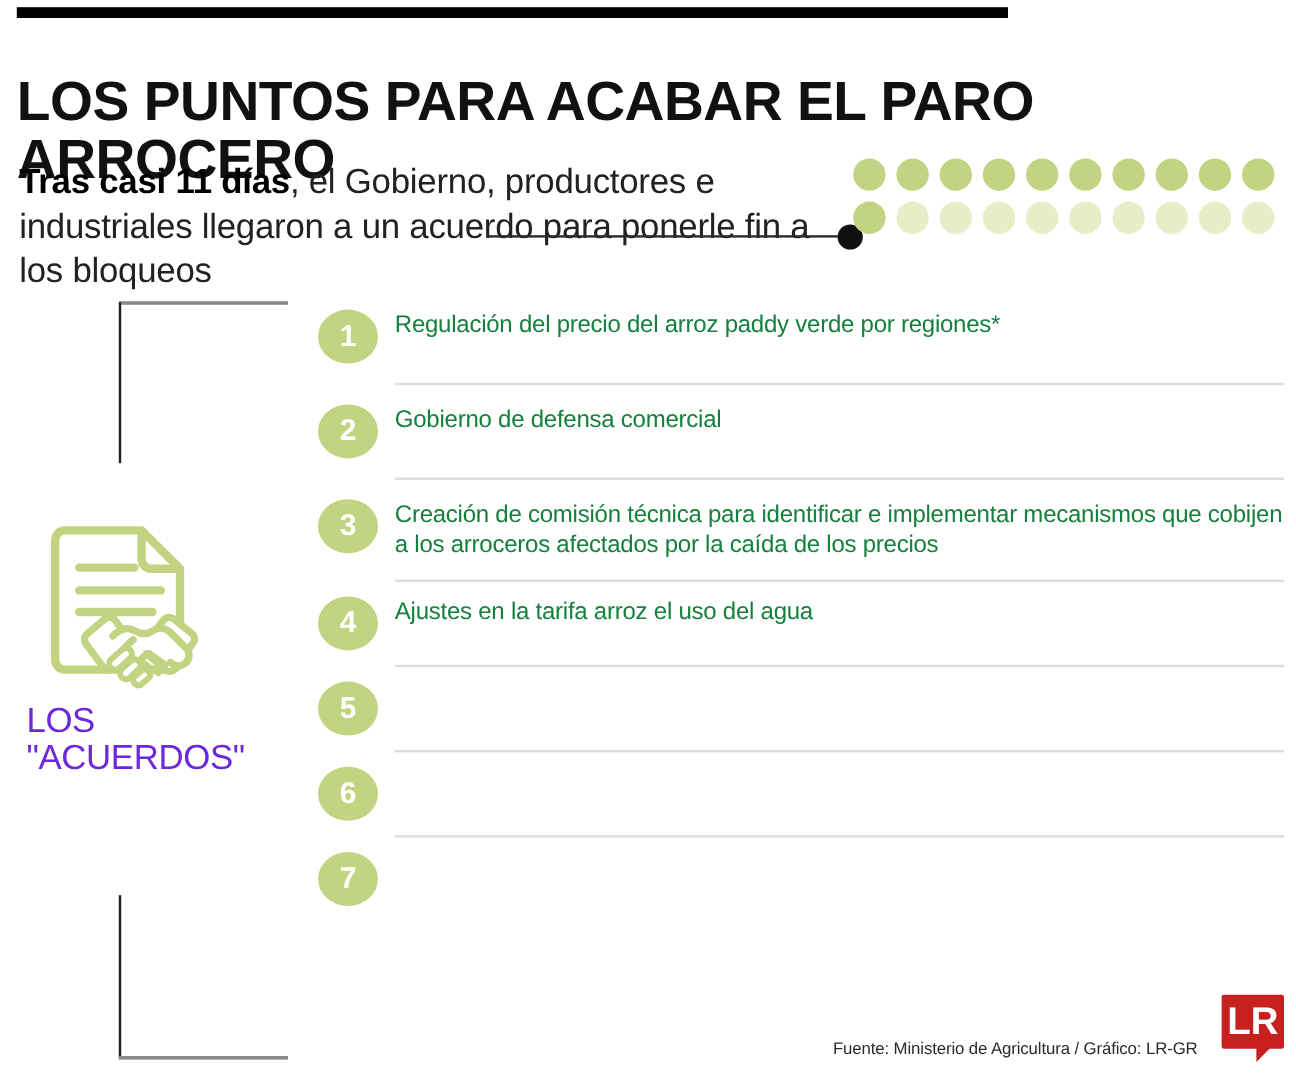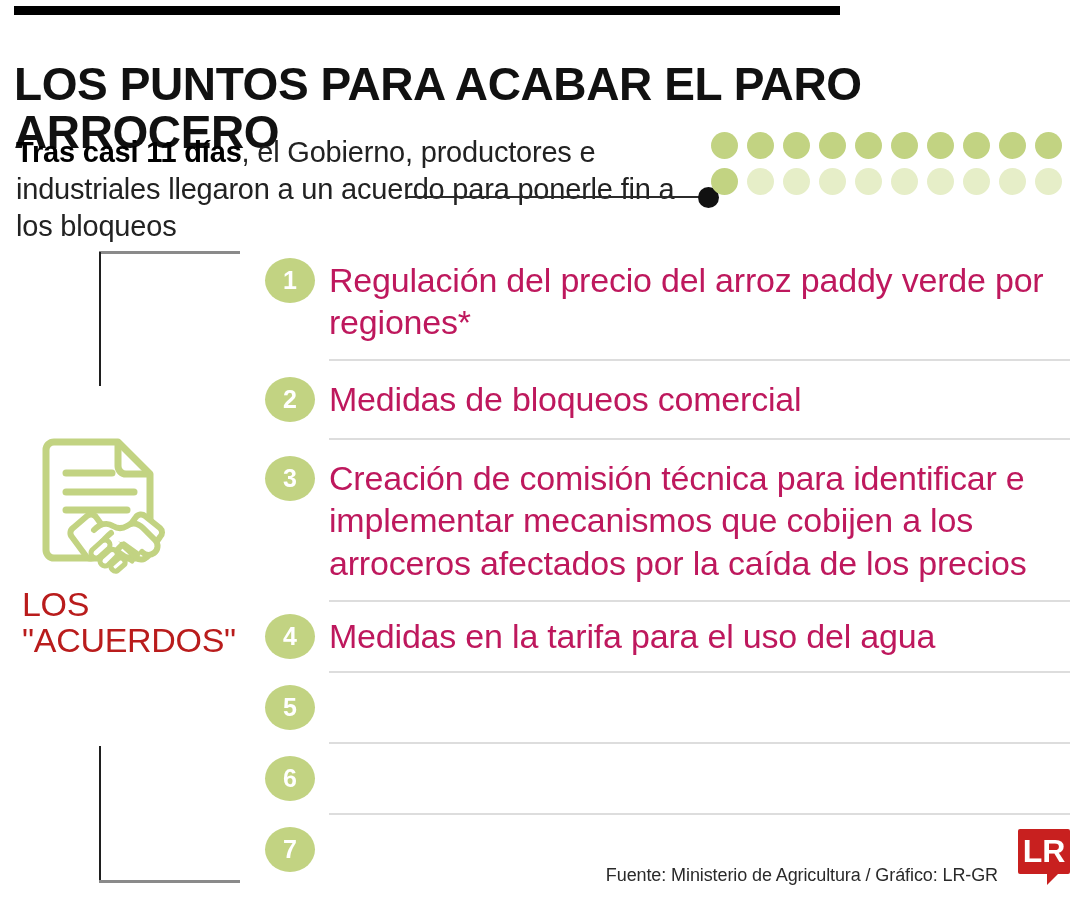--- a/index.html
+++ b/index.html
@@ -130,24 +130,24 @@
   .icon-block {
     position: absolute;
     left: 22px;
     top: 432px;
     width: 175px;
     text-align: left;
   }
   .icon-svg { display: block; margin-left: 10px; }
   .icon-caption {
     margin-top: 8px;
-    font-size: 34px;
+    font-size: 29px;
     line-height: 1.06;
     letter-spacing: -0.3px;
-    color: #b91c1c;
+    color: #6d28d9;
     white-space: pre-line;
   }
 
   
   .points {
     position: absolute;
     left: 265px;
     top: 252px;
     width: 805px;
   }
@@ -166,42 +166,42 @@
     color: #ffffff;
     font-size: 25px;
     font-weight: bold;
     display: flex;
     align-items: center;
     justify-content: center;
     margin-right: 14px;
   }
   .point-text {
     flex: 1 1 auto;
-    font-size: 34px;
+    font-size: 20px;
     line-height: 1.24;
-    color: #be185d;
+    color: #15803d;
     letter-spacing: -0.2px;
     padding-top: 1px;
   }
   .divider {
     height: 2px;
     background: #dddddd;
     margin-left: 64px;
   }
 
   
   .p-gap-a { height: 16px; }
   .p-gap-b { height: 12px; }
 
   
   .source {
     position: absolute;
     right: 82px;
     top: 865px;
-    font-size: 18px;
+    font-size: 14px;
     color: #2a2a2a;
     letter-spacing: -0.1px;
     text-align: right;
   }
 
   
   .lr-logo {
     position: absolute;
     left: 1018px;
     top: 829px;
@@ -316,37 +316,37 @@
   <div class="point" style="margin-top:6px;">
     <div class="point-badge">1</div>
     <div class="point-text">Regulación del precio del arroz paddy verde por regiones*</div>
   </div>
   <div class="p-gap-a"></div>
   <div class="divider"></div>
   <div class="p-gap-a"></div>
 
   <div class="point">
     <div class="point-badge">2</div>
-    <div class="point-text">Medidas de bloqueos comercial</div>
+    <div class="point-text">Gobierno de defensa comercial</div>
   </div>
   <div class="p-gap-a"></div>
   <div class="divider"></div>
   <div class="p-gap-a"></div>
 
   <div class="point">
     <div class="point-badge">3</div>
     <div class="point-text">Creación de comisión técnica para identificar e implementar mecanismos que cobijen a los arroceros afectados por la caída de los precios</div>
   </div>
   <div class="p-gap-a"></div>
   <div class="divider"></div>
   <div class="p-gap-b"></div>
 
   <div class="point">
     <div class="point-badge">4</div>
-    <div class="point-text">Medidas en la tarifa para el uso del agua</div>
+    <div class="point-text">Ajustes en la tarifa arroz el uso del agua</div>
   </div>
   <div class="p-gap-b"></div>
   <div class="divider"></div>
   <div class="p-gap-b"></div>
 
   <div class="point">
     <div class="point-badge">5</div>
   </div>
   <div class="p-gap-b"></div>
   <div class="divider"></div>

